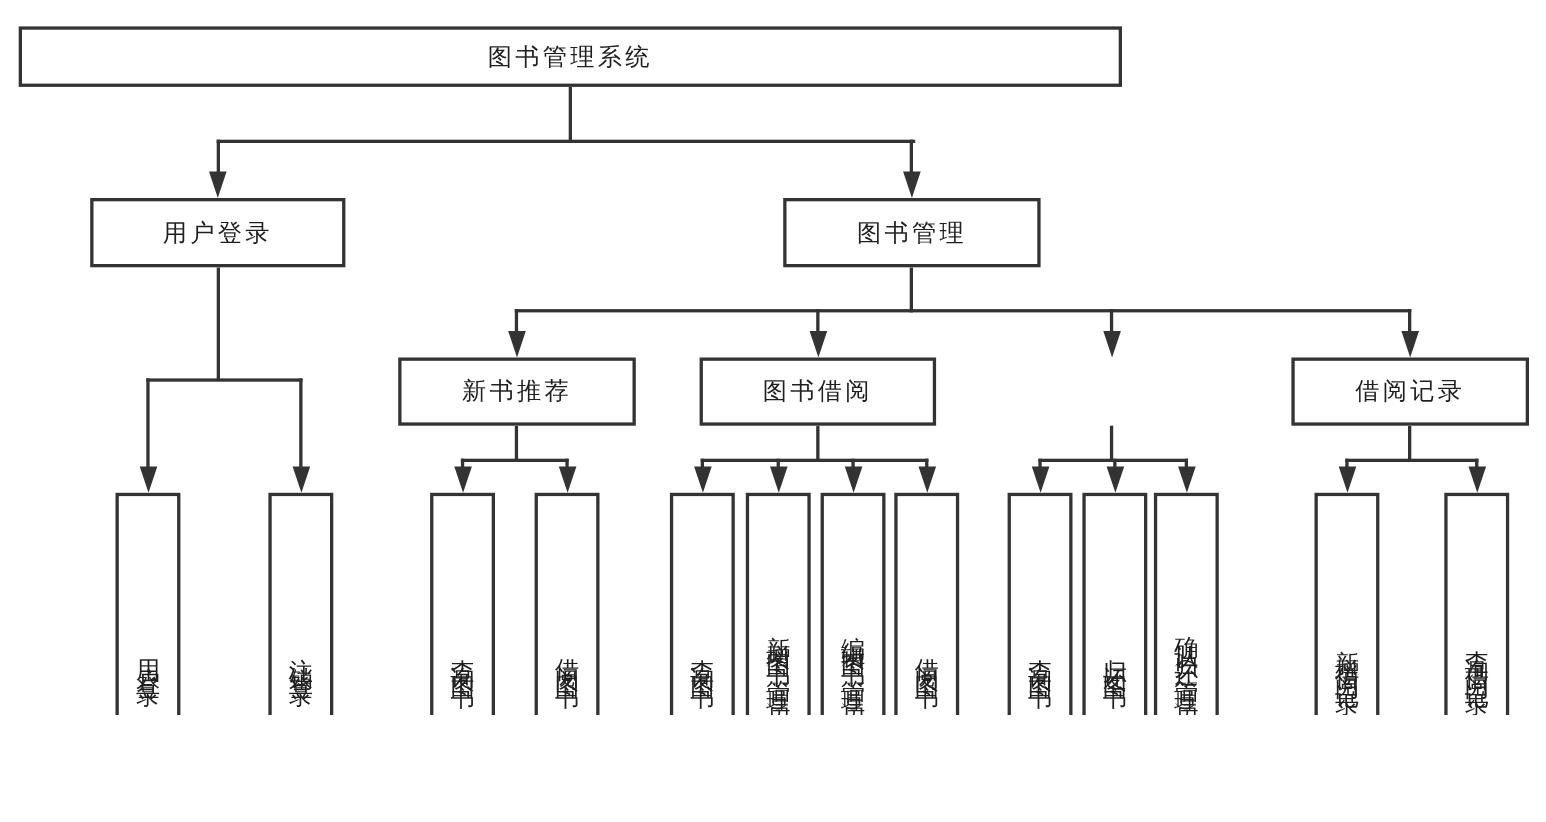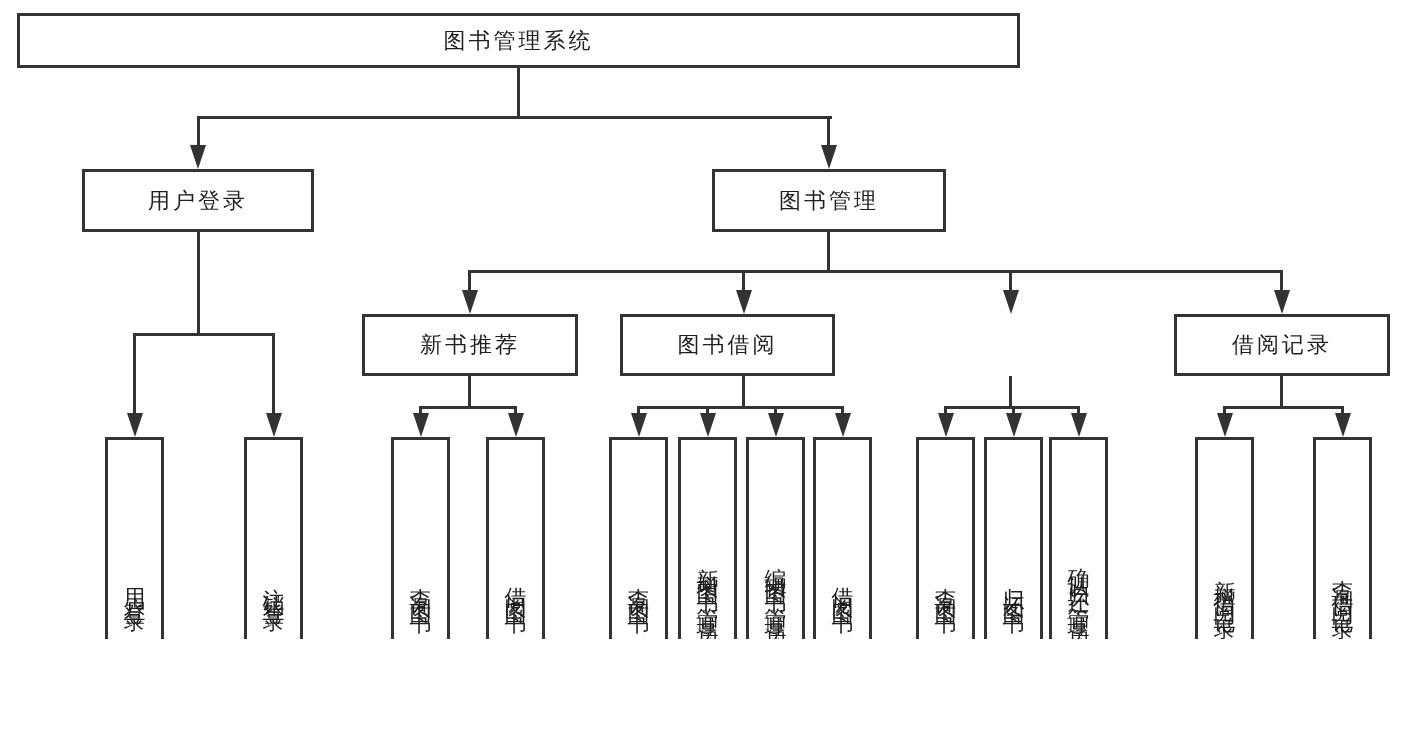--- a/index.html
+++ b/index.html
@@ -7,20 +7,21 @@
     --text:#1f1f1f;
     --bg:#ffffff;
     --wm:#a8a8a8;
   }
   html,body{margin:0;padding:0;background:#fff;}
   .canvas{
     position:relative;width:1405px;height:639px;overflow:hidden;
     background:var(--bg);
     font-family:"Liberation Sans",sans-serif;
     color:var(--text);
+    margin-top:11px;
   }
   .box{
     position:absolute;box-sizing:border-box;background:#fff;
     border:3px solid var(--line);
     display:flex;align-items:center;justify-content:center;
     font-size:22px;letter-spacing:3px;line-height:1;
     z-index:2;
   }
   .box.vert span{
     writing-mode:vertical-rl;
@@ -57,21 +58,21 @@
   </div>
 
   <div class="box" style="left:712px;top:169px;width:234px;height:63px">
     <span>图书管理</span>
   </div>
 
   <div class="box" style="left:362px;top:314px;width:216px;height:62px">
     <span>新书推荐</span>
   </div>
 
-  <div class="box" style="left:620px;top:314px;width:215px;height:62px">
+  <div class="box" style="left:636px;top:314px;width:215px;height:62px">
     <span>图书借阅</span>
   </div>
 
 
   <div class="box" style="left:1174px;top:314px;width:216px;height:62px">
     <span>借阅记录</span>
   </div>
 
   <div class="box vert" style="left:105px;top:437px;width:59px;height:298px">
     <span>用户登录</span>

